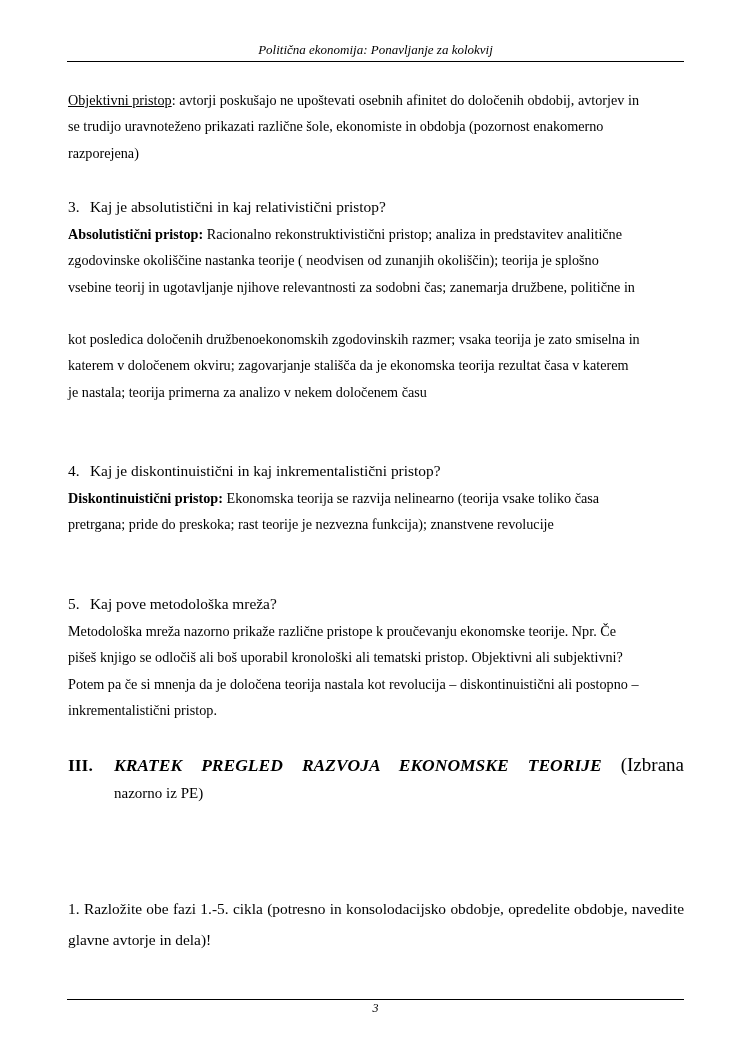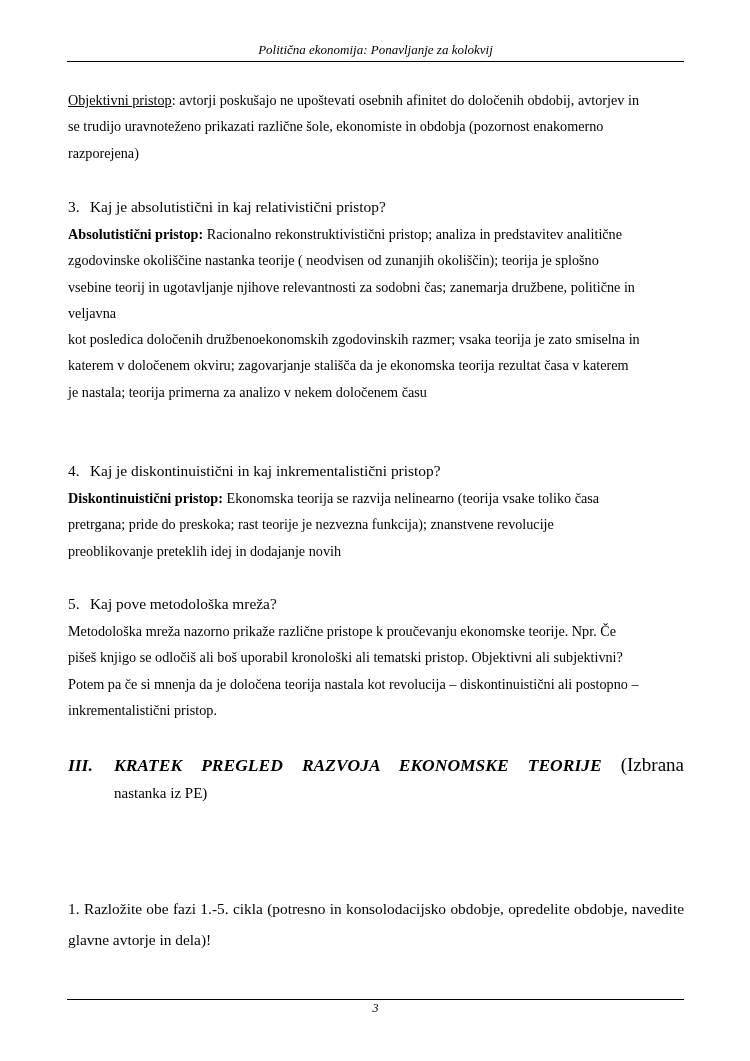--- a/index.html
+++ b/index.html
@@ -5,21 +5,21 @@
   html, body { margin: 0; padding: 0; background: #ffffff; }
   body { width: 750px; height: 1061px; position: relative; overflow: hidden; font-family: "Liberation Serif", serif; color: #000; }
   .header { position: absolute; left: 67px; top: 42px; width: 617px; text-align: center; font-style: italic; font-size: 13px; }
   .header-rule { position: absolute; left: 67px; top: 61px; width: 617px; height: 0; border-top: 1px solid #000; }
   .p { position: absolute; left: 68px; width: 616px; font-size: 14.2px; line-height: 26.3px; }
   .u { text-decoration: underline; }
   .b { font-weight: bold; }
   .q { position: absolute; left: 68px; font-size: 15.4px; line-height: 24px; }
   .q .num { display: inline-block; width: 22px; }
   .sec { position: absolute; left: 68px; width: 616px; font-size: 17.5px; line-height: 34px; }
-  .sec .roman { position: absolute; left: 0; top: 0; font-style: italic; font-weight: bold; }
+  .sec .roman { position: absolute; left: 0; top: 0; font-weight: bold; }
   .sec .title { position: absolute; left: 46px; top: 0; width: 570px; text-align: justify; text-align-last: justify; font-style: italic; font-weight: bold; word-spacing: 8px; }
   .sec .title .norm { font-style: normal; font-weight: normal; font-size: 19px; word-spacing: 0; }
   .sec .cont { position: absolute; left: 46px; top: 28px; font-size: 15px; }
   .task { position: absolute; left: 68px; width: 616px; font-size: 15.4px; line-height: 31px; text-align: justify; }
   .footer-rule { position: absolute; left: 67px; top: 999px; width: 617px; height: 0; border-top: 1px solid #000; }
   .pagenum { position: absolute; left: 67px; top: 1001px; width: 617px; text-align: center; font-style: italic; font-size: 12px; }
 </style>
 </head>
 <body>
 
@@ -32,51 +32,49 @@
   <div>razporejena)</div>
 </div>
 
 <div class="q" style="top:195px;">
   <span class="num">3.</span><span>Kaj je absolutistični in kaj relativistični pristop?</span>
 </div>
 <div class="p" style="top:221px;">
   <div><span class="b">Absolutistični pristop:</span><span> Racionalno rekonstruktivistični pristop; analiza in predstavitev analitične</span></div>
   <div>zgodovinske okoliščine nastanka teorije ( neodvisen od zunanjih okoliščin); teorija je splošno</div>
   <div>vsebine teorij in ugotavljanje njihove relevantnosti za sodobni čas; zanemarja družbene, politične in</div>
-  <div>veljavna</div>
 </div>
 <div class="p" style="top:326px;">
   <div>kot posledica določenih družbenoekonomskih zgodovinskih razmer; vsaka teorija je zato smiselna in</div>
   <div>katerem v določenem okviru; zagovarjanje stališča da je ekonomska teorija rezultat časa v katerem</div>
   <div>je nastala; teorija primerna za analizo v nekem določenem času</div>
 </div>
 
 <div class="q" style="top:459px;">
   <span class="num">4.</span><span>Kaj je diskontinuistični in kaj inkrementalistični pristop?</span>
 </div>
 <div class="p" style="top:485px;">
   <div><span class="b">Diskontinuistični pristop:</span><span> Ekonomska teorija se razvija nelinearno (teorija vsake toliko časa</span></div>
   <div>pretrgana; pride do preskoka; rast teorije je nezvezna funkcija); znanstvene revolucije</div>
 </div>
 <div class="p" style="top:538px;">
-  <div>preoblikovanje preteklih idej in dodajanje novih</div>
 </div>
 
 <div class="q" style="top:592px;">
   <span class="num">5.</span><span>Kaj pove metodološka mreža?</span>
 </div>
 <div class="p" style="top:618px;">
   <div>Metodološka mreža nazorno prikaže različne pristope k proučevanju ekonomske teorije. Npr. Če</div>
   <div>pišeš knjigo se odločiš ali boš uporabil kronološki ali tematski pristop. Objektivni ali subjektivni?</div>
   <div>Potem pa če si mnenja da je določena teorija nastala kot revolucija – diskontinuistični ali postopno –</div>
   <div>inkrementalistični pristop.</div>
 </div>
 
 <div class="sec" style="top:748px;">
   <span class="roman">III.</span>
   <div class="title"><span>KRATEK PREGLED RAZVOJA EKONOMSKE TEORIJE</span> <span class="norm">(Izbrana</span></div>
-  <div class="cont">nastanka iz PE)</div>
+  <div class="cont">nazorno iz PE)</div>
 </div>
 
 <div class="task" style="top:862px;margin-top:31px;">1. Razložite obe fazi 1.-5. cikla (potresno in konsolodacijsko obdobje, opredelite obdobje, navedite glavne avtorje in dela)!</div>
 
 <div class="footer-rule"></div>
 <div class="pagenum">3</div>
 
 </body></html>

